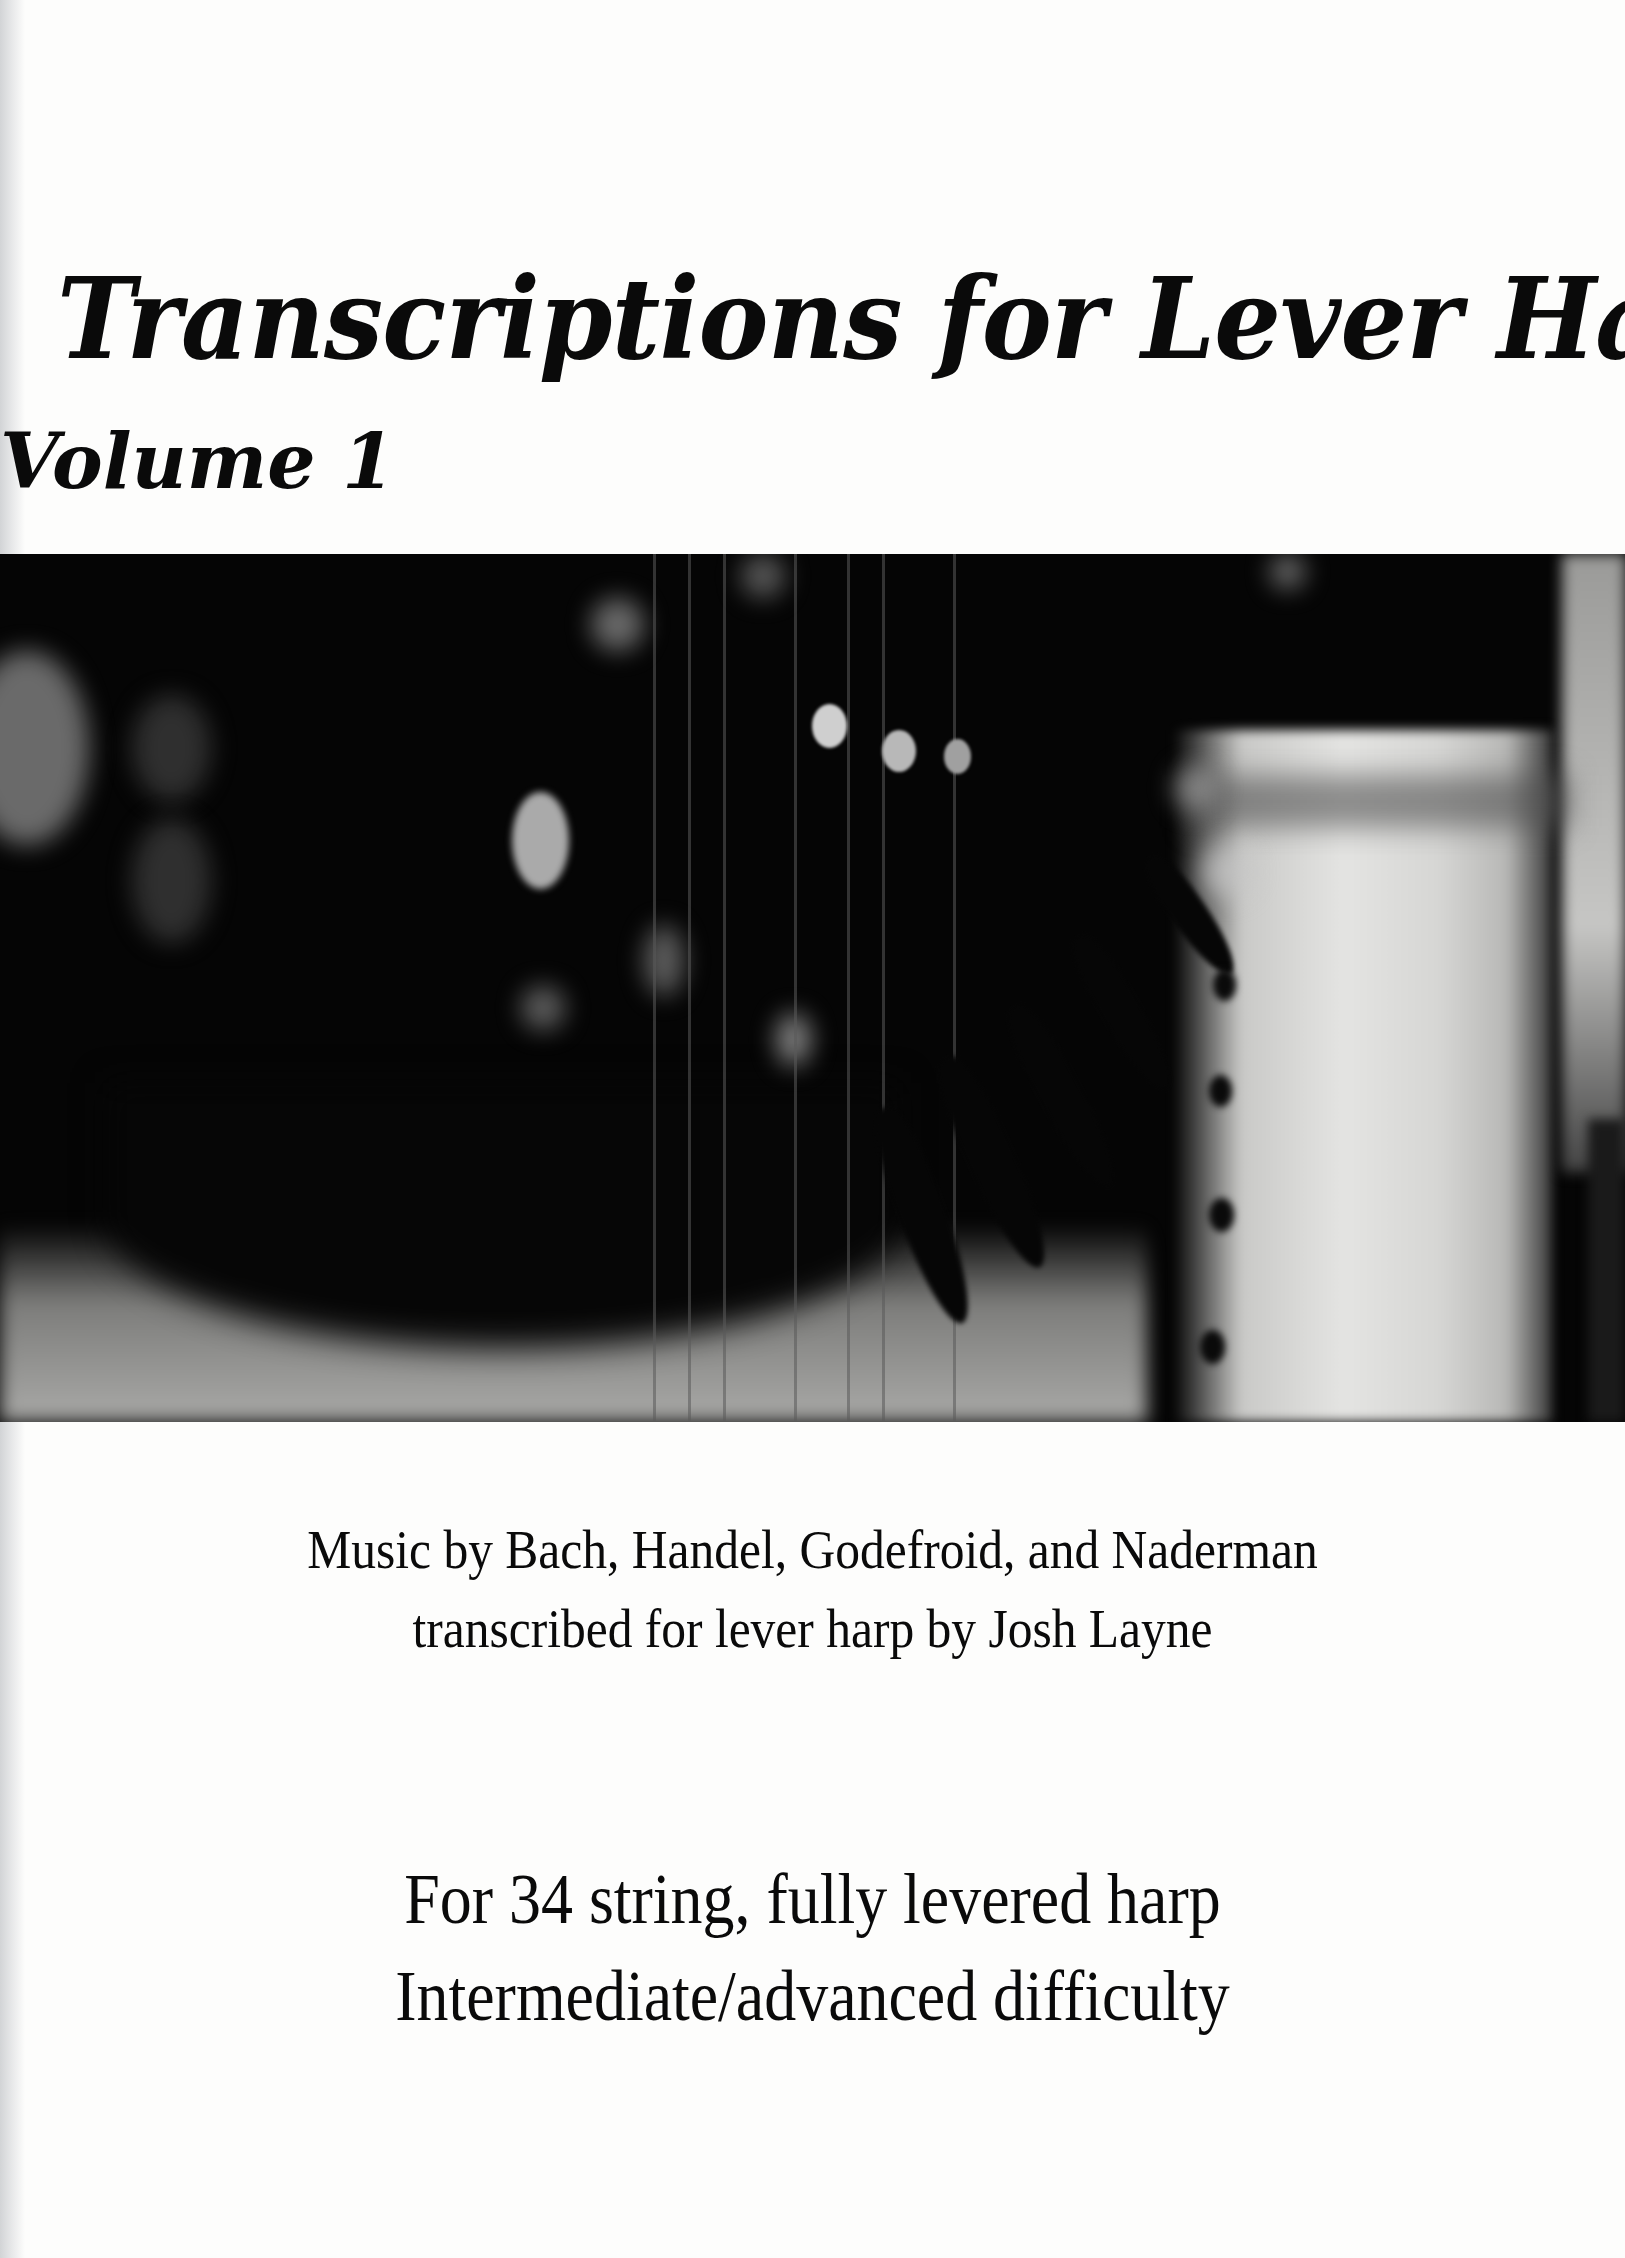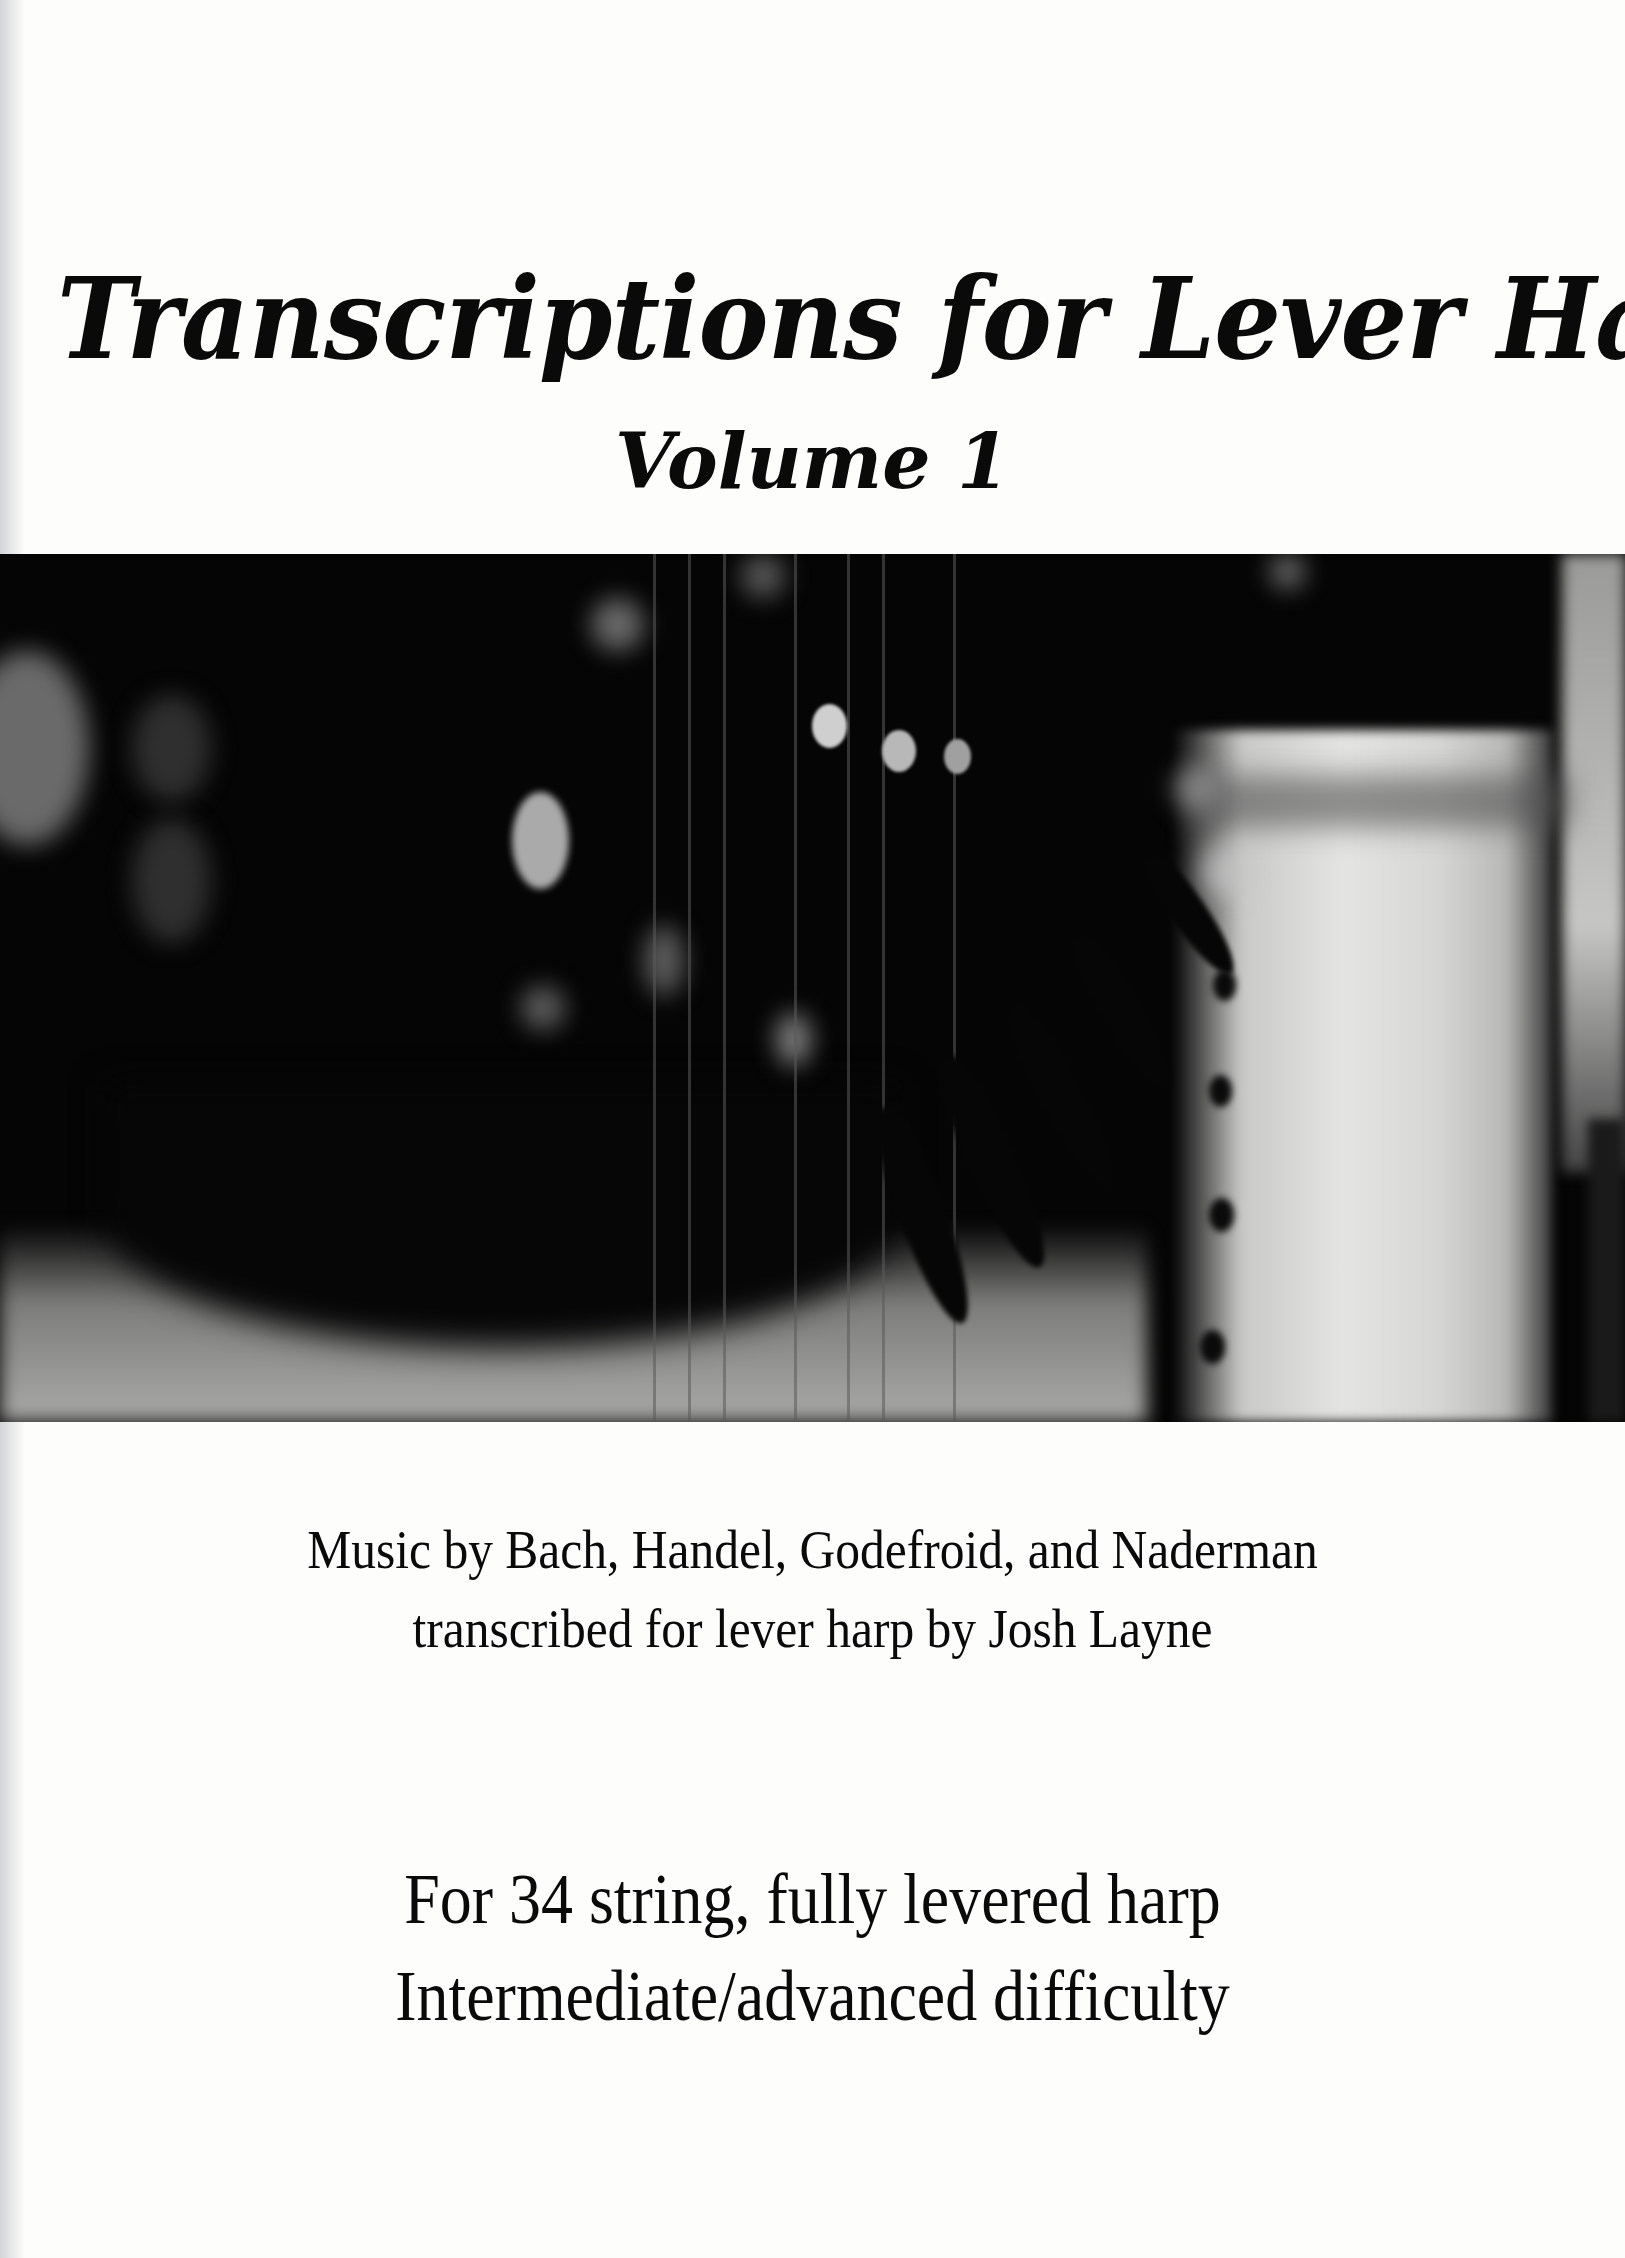--- a/index.html
+++ b/index.html
@@ -33,21 +33,20 @@
     line-height: 150px;
     letter-spacing: -0.9px;
     white-space: nowrap;
     transform: scaleX(0.93);
     transform-origin: center;
   }
   .volume {
     position: absolute;
     left: 0; top: 413px;
     width: 1625px;
-    text-align: center;
     font-family: "DejaVu Serif", "Liberation Serif", serif;
     font-style: italic;
     font-weight: bold;
     font-size: 76px;
     line-height: 97px;
     white-space: nowrap;
   }
   .photo {
     position: absolute;
     left: 0; top: 554px;

